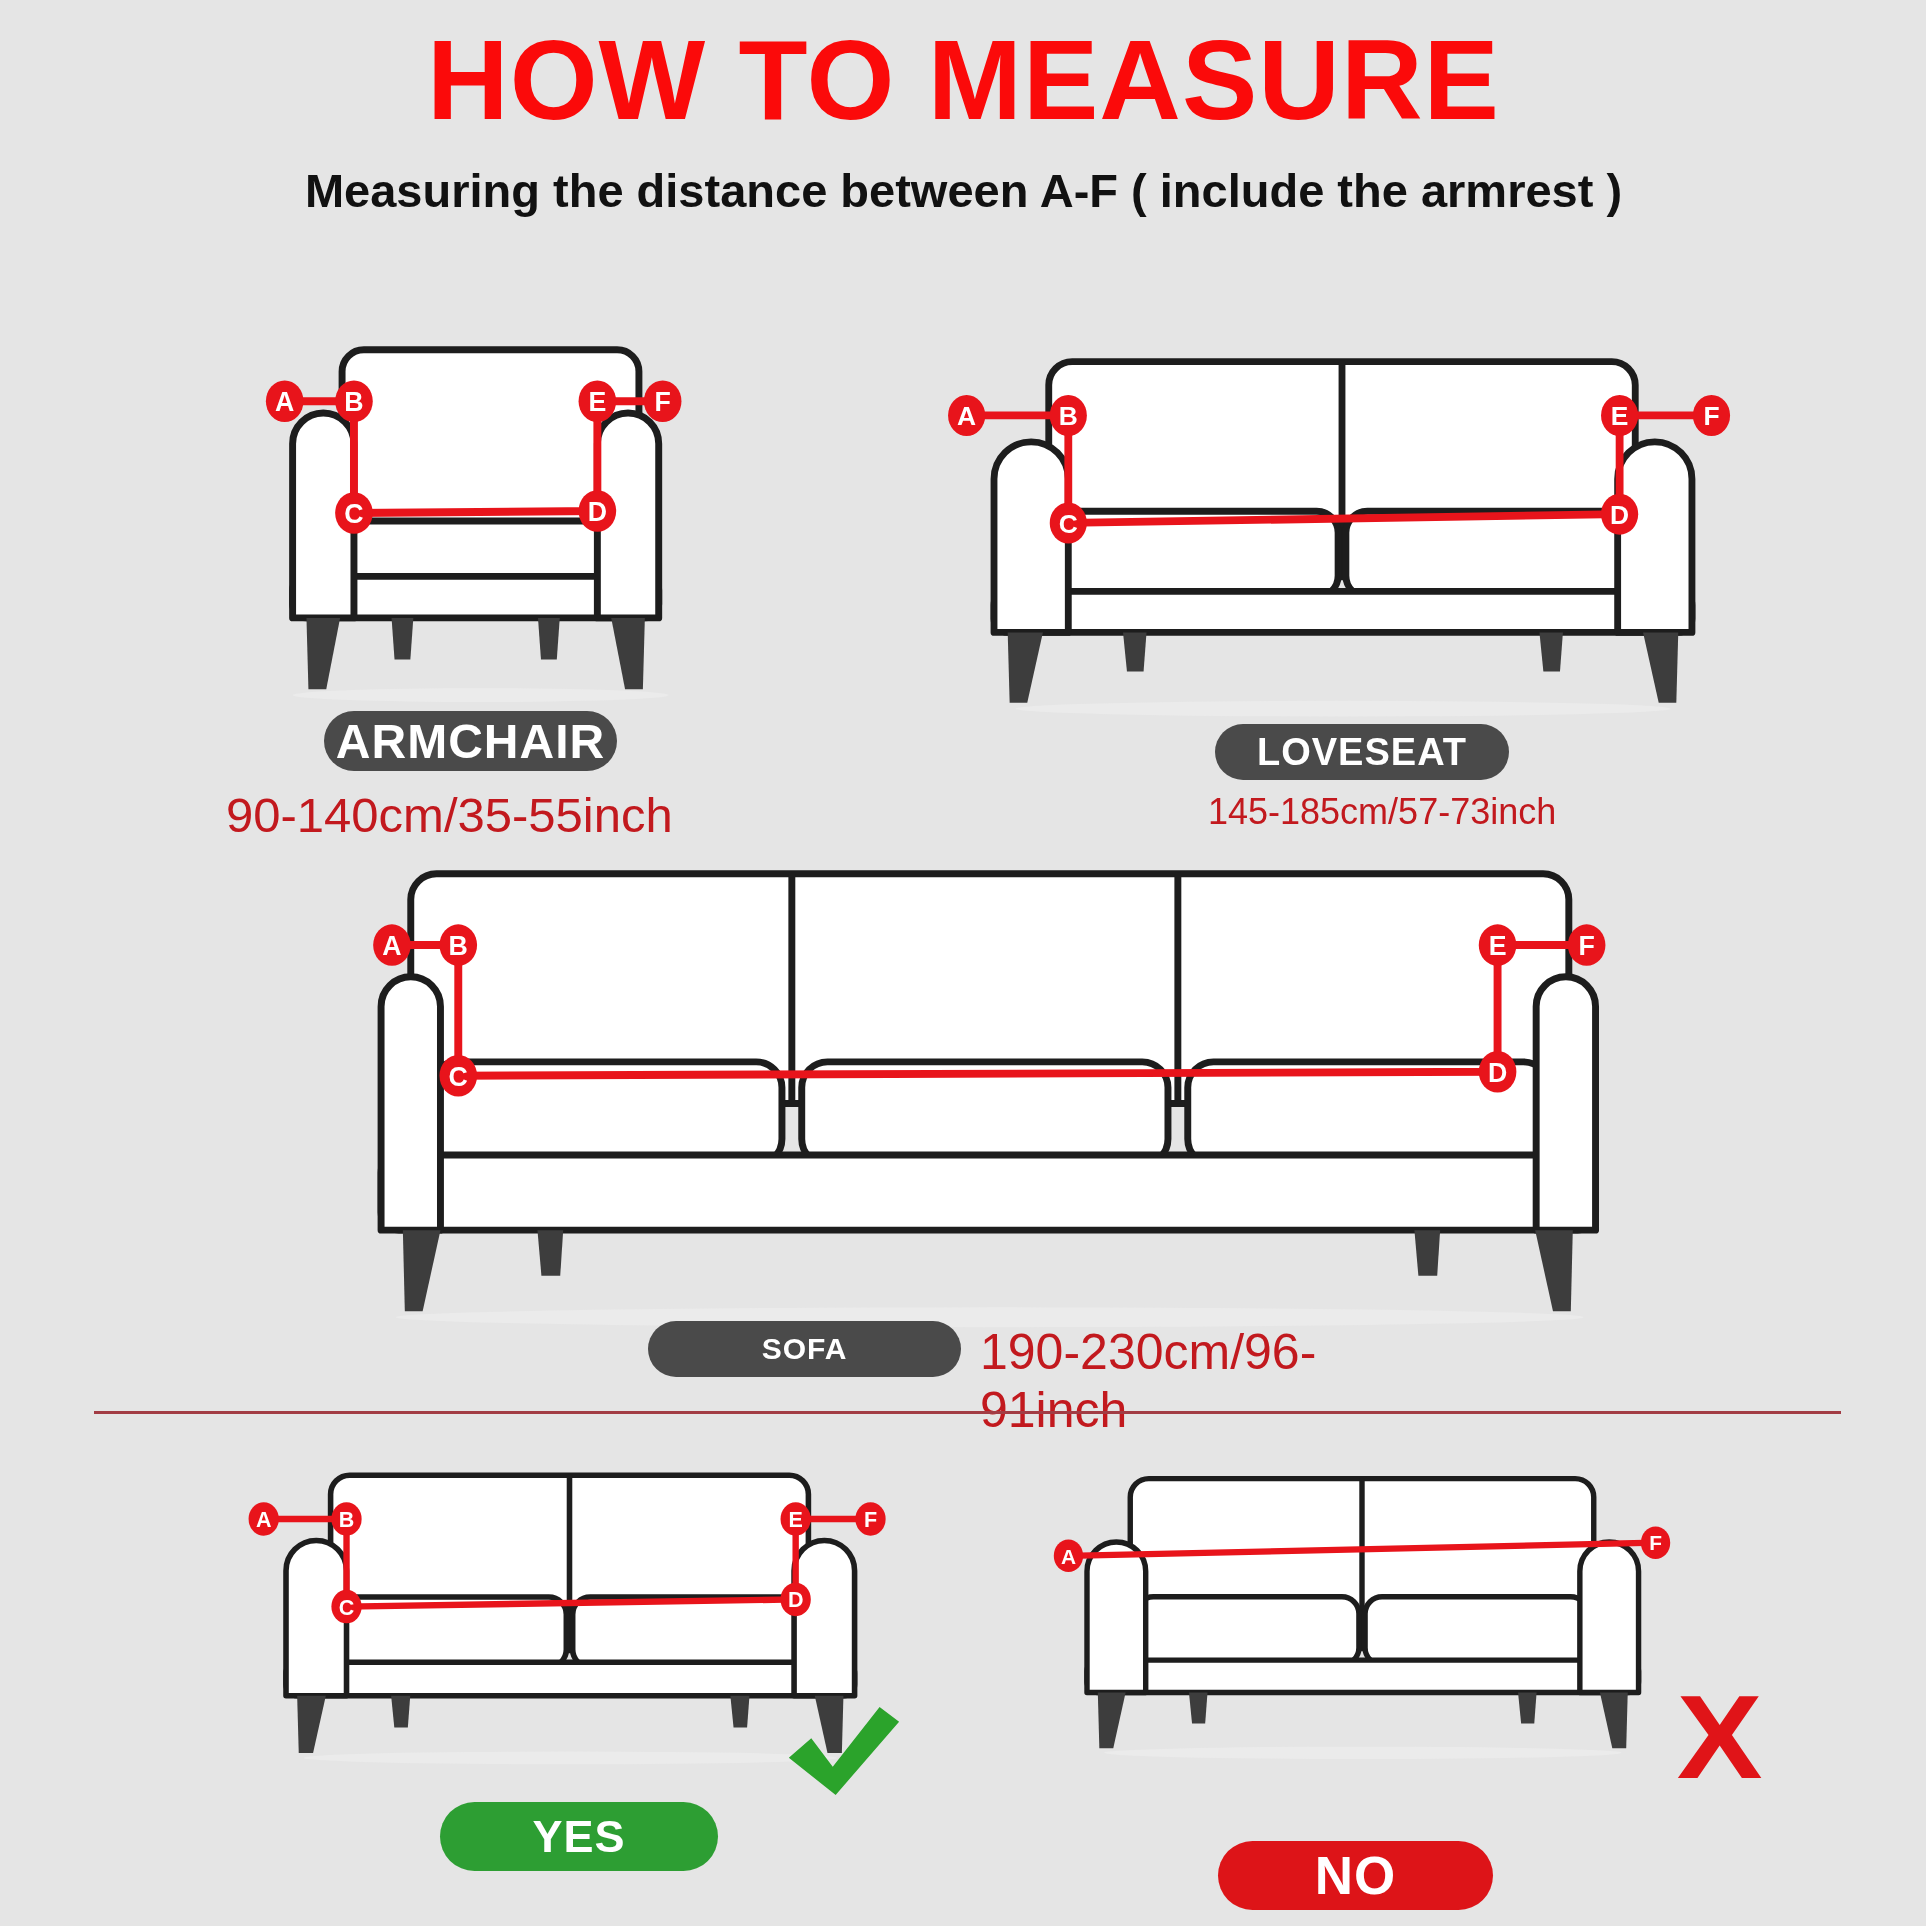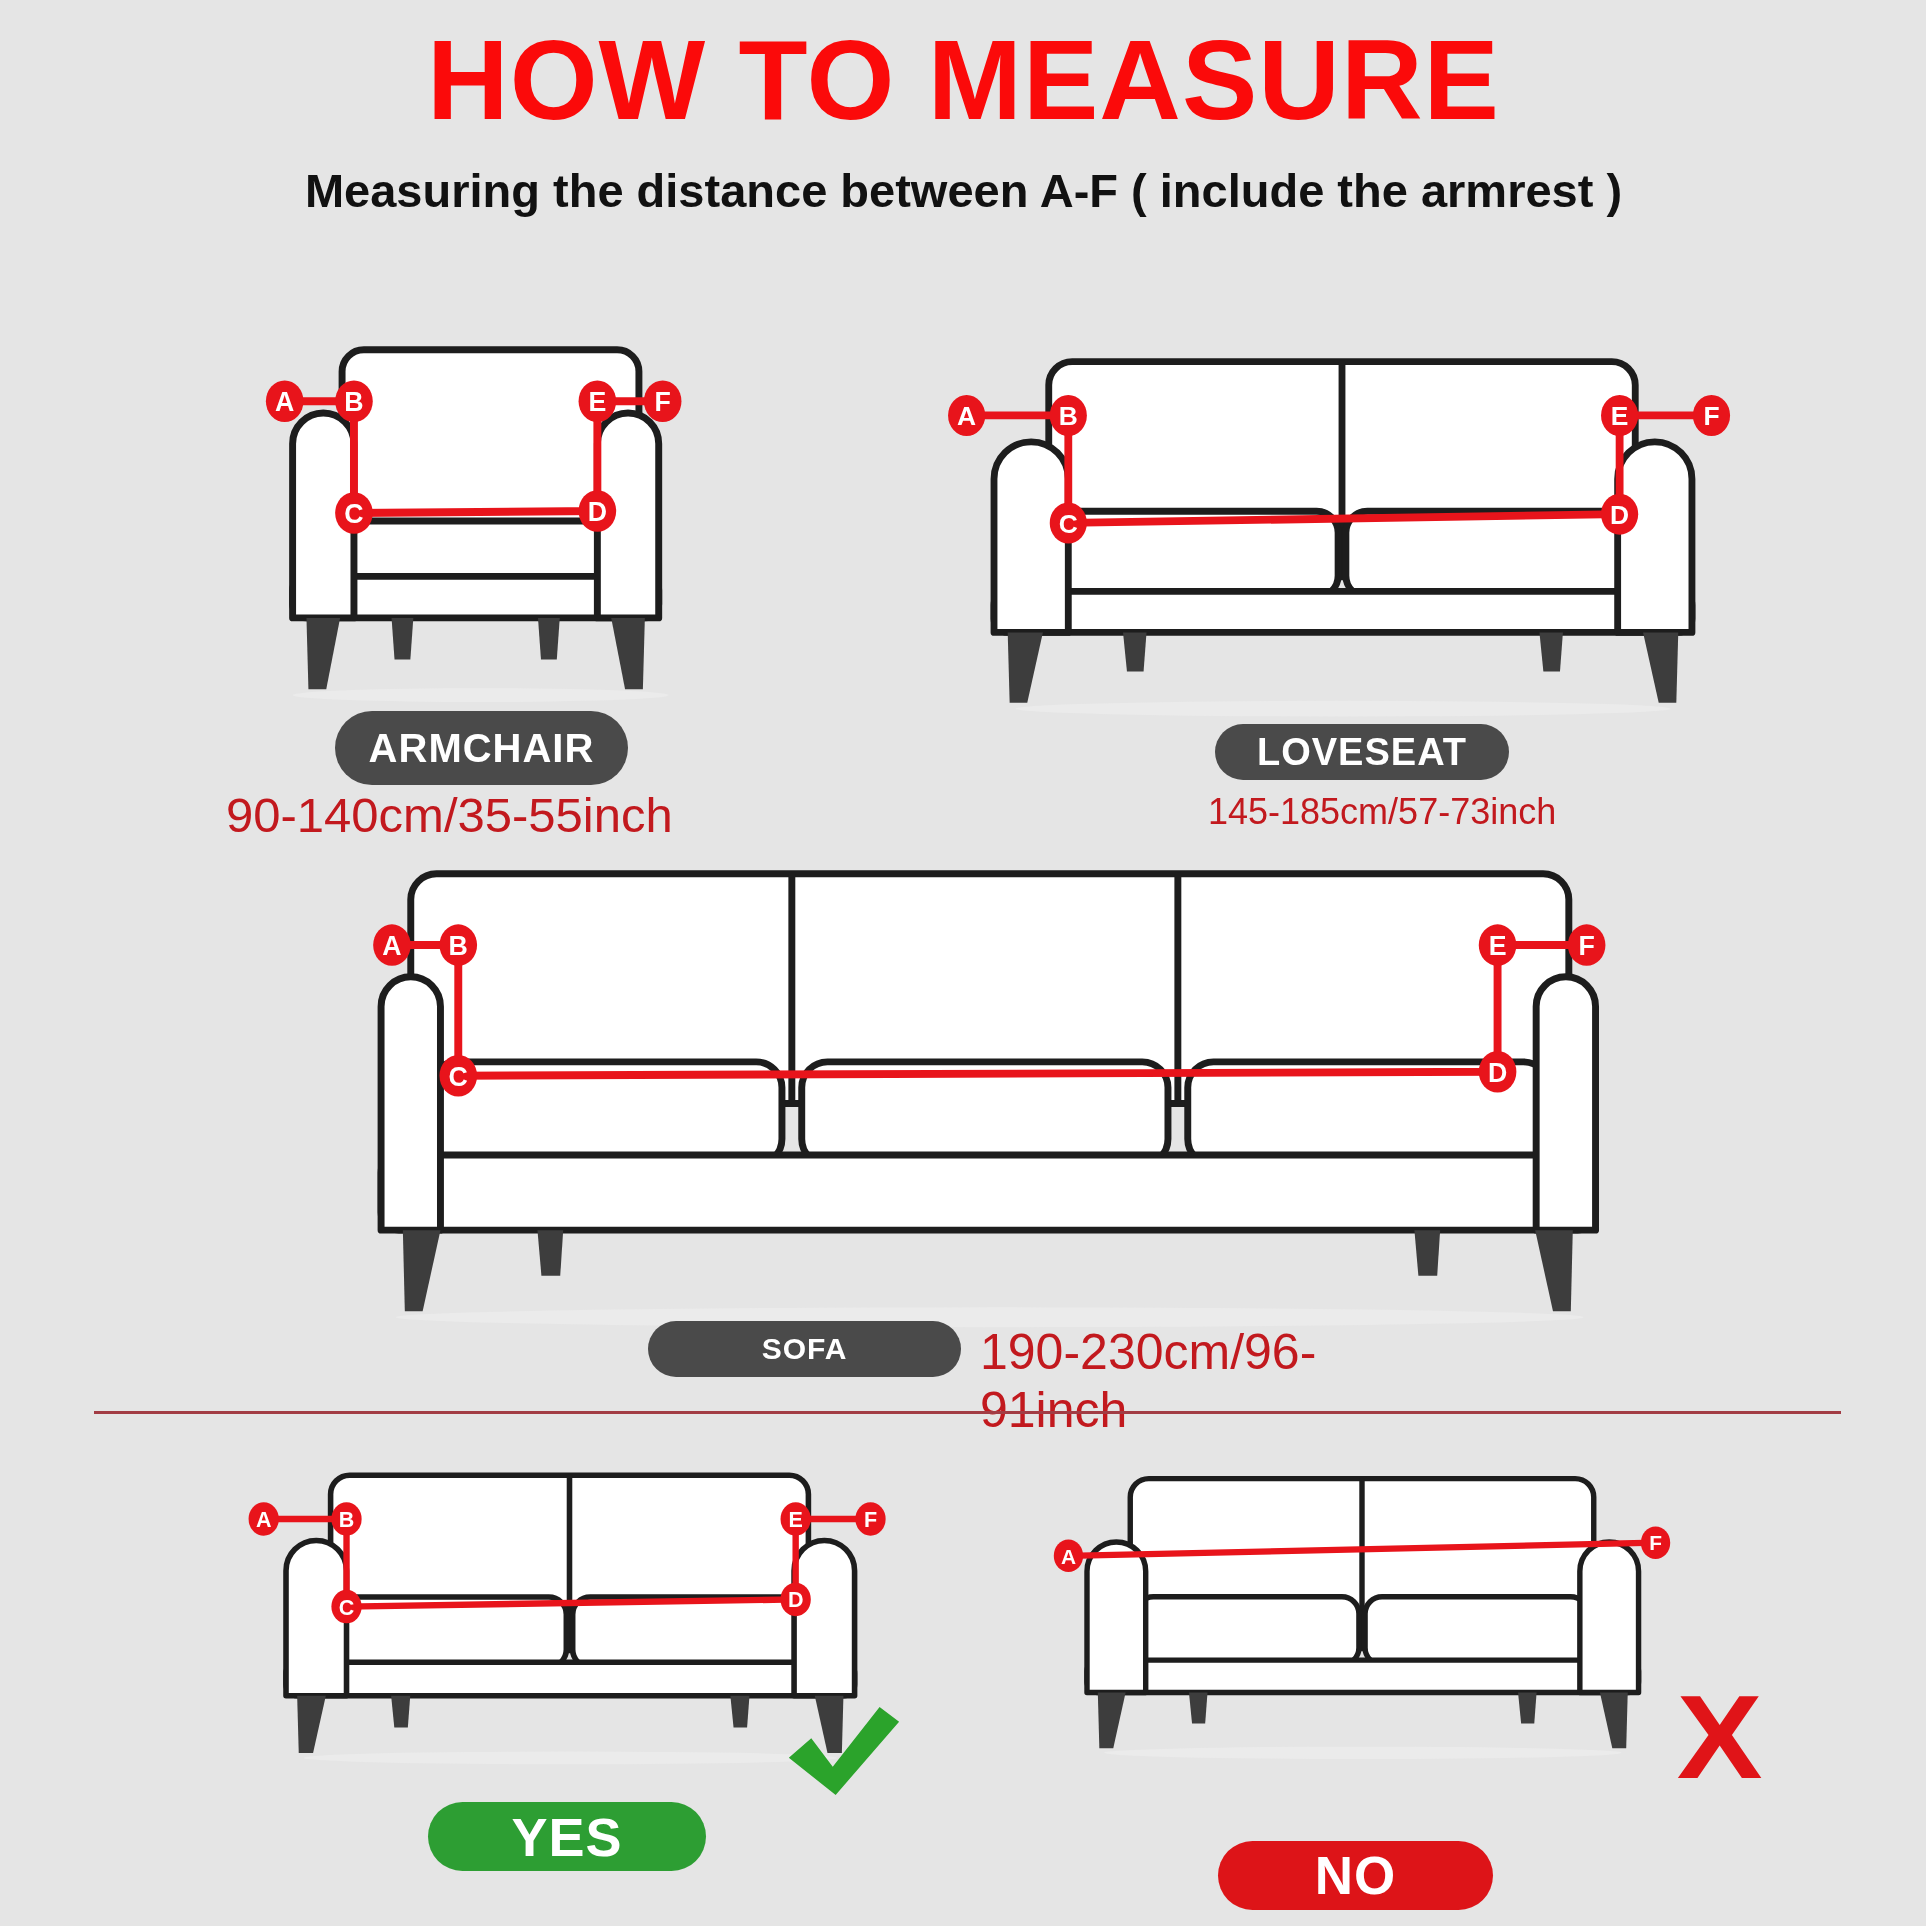--- a/index.html
+++ b/index.html
@@ -88,21 +88,21 @@
     <g>
         <ellipse class="mk" cx="358" cy="75" rx="19" ry="21"></ellipse>
         <text class="mkt" x="358" y="85">E</text>
       </g>
     <g>
         <ellipse class="mk" cx="424" cy="75" rx="19" ry="21"></ellipse>
         <text class="mkt" x="424" y="85">F</text>
       </g>
   </svg>
 
-  <div class="pill pill-dark" style="left:335px;top:711px;width:293px;height:74px;font-size:40px;">ARMCHAIR</div>
+  <div class="pill pill-dark" style="left:324px;top:711px;width:293px;height:60px;font-size:48px;">ARMCHAIR</div>
   <div class="range" style="left:226px;top:787px;width:515px;font-size:49px;">90-140cm/35-55inch</div>
 
   <svg class="diag" style="left:941px;top:347px;" width="802" height="391" viewBox="0 0 820 400">
     <ellipse class="shadow" cx="411" cy="370" rx="335" ry="8"></ellipse>
     <path class="furn" d="M134,15 h552 a24,24 0 0 1 24,24 v196 h-600 v-196 a24,24 0 0 1 24,-24 Z"></path>
     <path class="seam" d="M410,17 V233"></path>
     <rect class="furn" x="118" y="168" width="288" height="88" rx="22"></rect>
     <rect class="furn" x="414" y="168" width="288" height="88" rx="22"></rect>
     <rect class="furn" x="54" y="250" width="714" height="42" rx="14"></rect>
     <path class="furn" d="M54,292 V135 A38,38 0 0 1 130,135 V292 Z"></path>
@@ -225,21 +225,21 @@
     <g>
         <ellipse class="mk" cx="788" cy="70" rx="19" ry="21"></ellipse>
         <text class="mkt" x="788" y="80">F</text>
       </g>
   </svg>
 
   <svg class="diag" style="left:782px;top:1705px;" width="121" height="94" viewBox="0 0 124 96">
     <polygon class="check" points="7,54 30,34 52,63 100,2 120,17 55,92"></polygon>
   </svg>
 
-  <div class="pill pill-yes" style="left:428px;top:1802px;width:278px;height:69px;font-size:54px;">YES</div>
+  <div class="pill pill-yes" style="left:440px;top:1802px;width:278px;height:69px;font-size:45px;">YES</div>
 
   <svg class="diag" style="left:1045px;top:1467px;" width="634" height="309" viewBox="0 0 820 400">
     <ellipse class="shadow" cx="411" cy="370" rx="335" ry="8"></ellipse>
     <path class="furn" d="M134,15 h552 a24,24 0 0 1 24,24 v196 h-600 v-196 a24,24 0 0 1 24,-24 Z"></path>
     <path class="seam" d="M410,17 V233"></path>
     <rect class="furn" x="118" y="168" width="288" height="88" rx="22"></rect>
     <rect class="furn" x="414" y="168" width="288" height="88" rx="22"></rect>
     <rect class="furn" x="54" y="250" width="714" height="42" rx="14"></rect>
     <path class="furn" d="M54,292 V135 A38,38 0 0 1 130,135 V292 Z"></path>
     <path class="furn" d="M692,292 V135 A38,38 0 0 1 768,135 V292 Z"></path>

